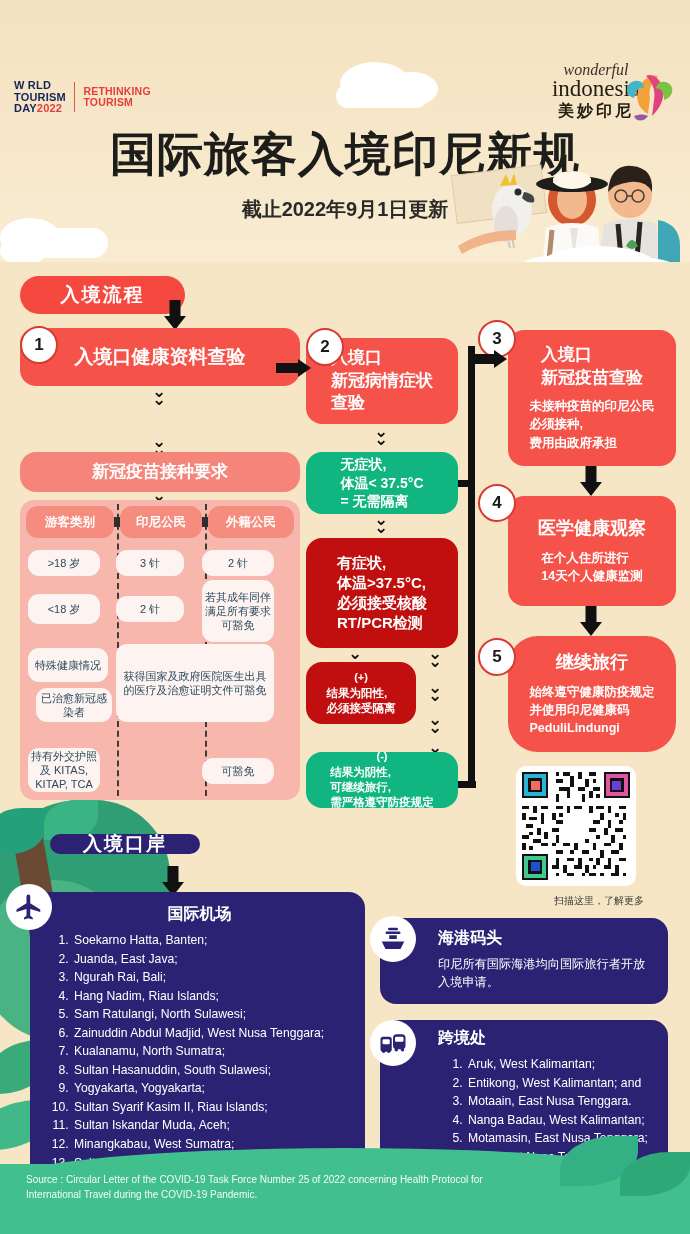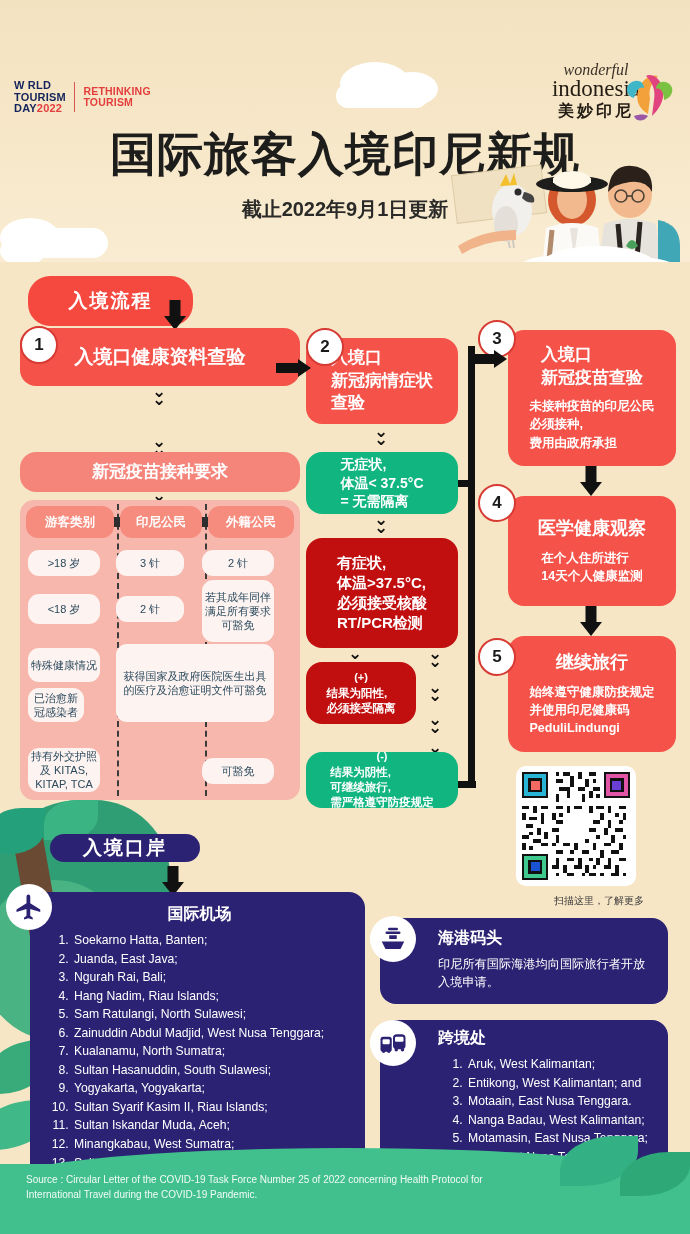--- a/index.html
+++ b/index.html
@@ -39,21 +39,21 @@
   .subtitle{position:absolute;left:0;top:196px;width:690px;text-align:center;
     font-size:20px;font-weight:bold;color:#2a2a28;}
 
   
   .ill{position:absolute;right:0;top:150px;width:250px;height:120px;}
 
   
   .badge{position:absolute;border-radius:22px;background:#f5483f;color:#fff;
     font-size:19px;font-weight:bold;display:flex;align-items:center;justify-content:center;
     letter-spacing:2px;}
-  .badge-proc{left:28px;top:276px;width:165px;height:50px;}
+  .badge-proc{left:20px;top:276px;width:165px;height:38px;}
 
   
   .box{position:absolute;border-radius:16px;display:flex;flex-direction:column;
        align-items:center;justify-content:center;text-align:left;color:#fff;
        font-weight:bold;box-sizing:border-box;padding:6px 8px;line-height:1.32;}
   .red{background:#f5534a;}
   .darkred{background:#c10f0f;}
   .green{background:#10b57f;}
   .teal{background:#5a9aa6;}
   .salmon{background:#f5847a;}
@@ -78,38 +78,38 @@
 
   .cell{position:absolute;background:#fdf3f0;border-radius:11px;color:#2b4a5e;
     font-size:11px;display:flex;align-items:center;justify-content:center;text-align:center;
     line-height:1.3;padding:2px 3px;box-sizing:border-box;}
   .c-a1{left:28px;top:550px;width:72px;height:26px;}
   .c-b1{left:116px;top:550px;width:68px;height:26px;}
   .c-c1{left:202px;top:550px;width:72px;height:26px;}
   .c-a2{left:28px;top:594px;width:72px;height:30px;}
   .c-b2{left:116px;top:596px;width:68px;height:26px;}
   .c-c2{left:202px;top:580px;width:72px;height:62px;}
-  .c-a3{left:28px;top:648px;width:72px;height:34px;}
-  .c-a4{left:28px;top:688px;width:56px;height:34px;}
+  .c-a3{left:28px;top:648px;width:80px;height:34px;}
+  .c-a4{left:36px;top:688px;width:76px;height:34px;}
   .c-b3{left:116px;top:644px;width:158px;height:78px;}
   .c-a5{left:28px;top:748px;width:72px;height:44px;}
   .c-c3{left:202px;top:758px;width:72px;height:26px;}
 
   
   .b2{left:306px;top:338px;width:152px;height:86px;font-size:17px;}
   .b-asym{left:306px;top:452px;width:152px;height:62px;font-size:14px;}
   .b-sym{left:306px;top:538px;width:152px;height:110px;font-size:15px;}
   .b-pos{left:306px;top:662px;width:110px;height:62px;font-size:11.5px;}
   .b-neg{left:306px;top:752px;width:152px;height:56px;font-size:11.5px;}
   .small-sign{font-size:11px;font-weight:bold;display:block;margin-bottom:1px;}
 
   
   .b3{left:508px;top:330px;width:168px;height:136px;font-size:17px;}
   .b4{left:508px;top:496px;width:168px;height:110px;font-size:18px;}
-  .b5{left:508px;top:636px;width:168px;height:116px;font-size:18px;}
+  .b5{left:508px;top:636px;width:168px;height:116px;font-size:18px;border-radius:30px;}
   .sub{font-size:12.5px;font-weight:bold;margin-top:8px;line-height:1.45;}
 
   
   .stepc{position:absolute;width:34px;height:34px;border-radius:50%;background:#fff;
     border:2.5px solid #d63a33;color:#1a1a1a;font-size:17px;font-weight:bold;
     display:flex;align-items:center;justify-content:center;z-index:6;}
   .s1{left:20px;top:326px;}
   .s2{left:306px;top:328px;}
   .s3{left:478px;top:320px;}
   .s4{left:478px;top:484px;}
@@ -129,21 +129,21 @@
   .bracket{position:absolute;}
   .bline{position:absolute;background:#111;}
   .dash-m{position:absolute;width:14px;height:7px;background:#111;}
 
   
   .greenblob{position:absolute;left:-10px;top:800px;width:180px;height:180px;background:#2f9e74;border-radius:50% 42% 48% 50%;}
   .greenblob2{position:absolute;left:-20px;top:880px;width:150px;height:160px;background:#49b383;border-radius:50%;}
   .trunk{position:absolute;left:22px;top:830px;width:30px;height:120px;background:#6b4a33;transform:rotate(-10deg);border-radius:6px;}
   .leaf{position:absolute;background:#24a07a;border-radius:60% 0 60% 0;}
 
-  .badge-ports{left:50px;top:834px;width:150px;height:28px;background:#2c2273;border-radius:18px;}
+  .badge-ports{left:50px;top:834px;width:150px;height:20px;background:#2c2273;border-radius:18px;}
 
   .panel{position:absolute;background:#2c2273;border-radius:16px;color:#fff;box-sizing:border-box;}
   .p-air{left:30px;top:892px;width:335px;height:302px;padding:12px 10px 10px 14px;}
   .p-sea{left:380px;top:918px;width:288px;height:86px;padding:10px 12px 8px 58px;}
   .p-bor{left:380px;top:1020px;width:288px;height:170px;padding:8px 12px 8px 58px;}
 
   .p-title{font-size:16px;font-weight:bold;}
   .p-title-c{text-align:center;}
   .olist{margin:6px 0 0 0;padding-left:28px;font-size:12.2px;line-height:1.52;}
   .olist li{padding-left:2px;}

